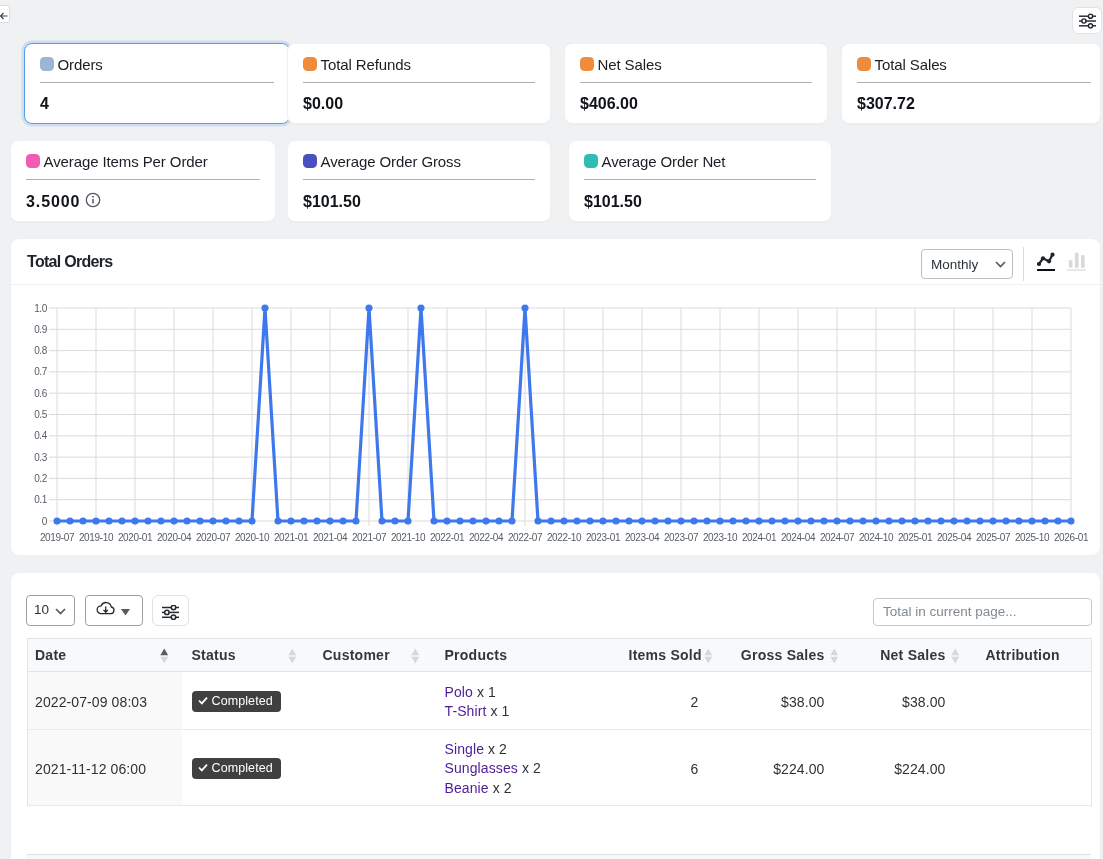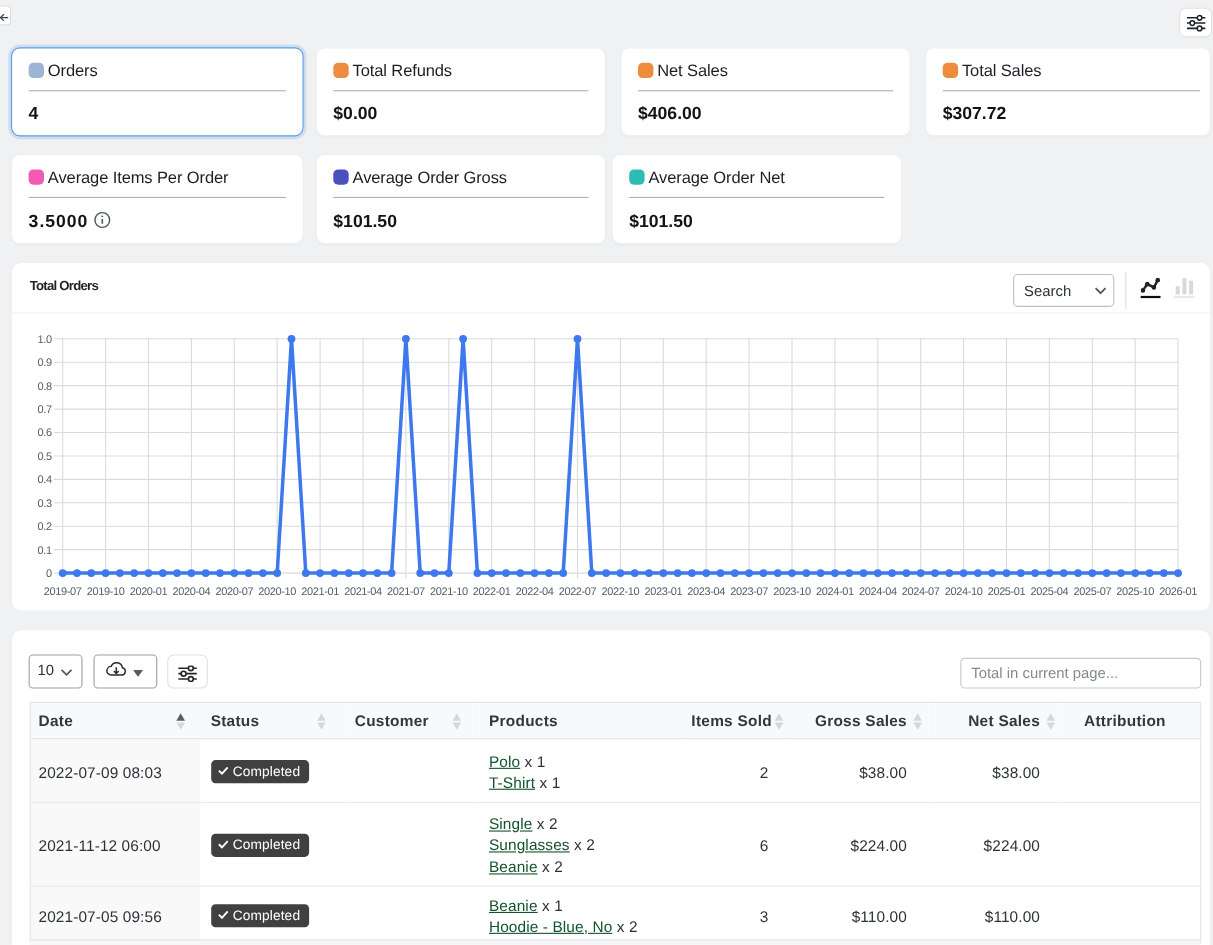--- a/index.html
+++ b/index.html
@@ -6,21 +6,21 @@
 body { background:#f0f1f3; font-family:"Liberation Sans",sans-serif; position:relative; color:#1e1e1e; }
 .abs { position:absolute; }
 .card { position:absolute; background:#fff; border:1px solid #edeff1; border-radius:8px; height:81px; box-shadow:0 1px 1px rgba(0,0,0,0.02); }
 .card .ic { position:absolute; left:15px; top:12.5px; width:14px; height:14px; border-radius:4.5px; }
 .card .tt { position:absolute; left:32.5px; top:13px; font-size:15px; line-height:15px; letter-spacing:-0.1px; color:#1b1e24; }
 .card .dv { position:absolute; left:15px; right:15px; top:38px; height:0; border-top:1px solid #aeb1b4; }
 .card .vl { position:absolute; left:15px; top:51.5px; font-size:16px; line-height:16px; font-weight:700; color:#101418; }
 .panel { position:absolute; background:#fff; border:1px solid #edeff1; border-radius:9px; left:10px; width:1091px; }
 .btn { position:absolute; background:#fff; border:1px solid #9aa0a6; border-radius:4px; }
 .badge { display:inline-block; background:#404040; color:#fff; border-radius:4px; font-size:12.5px; height:21px; line-height:21px; padding:0 8px 0 6px; }
-a.plink { color:#14532d; text-decoration:underline; }
+a.plink { color:#4c1d95; }
 
 table.rep { position:absolute; left:16px; top:65px; border-collapse:collapse; table-layout:fixed; width:1064px; font-size:14px; letter-spacing:0.1px; color:#2c3338; border:1px solid #e2e5e8; }
 table.rep th.first { padding-left:7px; } table.rep th { height:33px; background:#f8f9fa; font-weight:700; letter-spacing:0.25px; color:#32373c; border-bottom:1px solid #e2e5e8; white-space:nowrap; position:relative; }
 table.rep td, table.rep th { padding:0 10px; vertical-align:middle; }
 table.rep th.ar { padding-right:20px; }
 table.rep td.ar { padding-right:20px; }
 table.rep .al { text-align:left; } table.rep .ar { text-align:right; }
 table.rep tbody td { border-bottom:1px solid #e8eaeb; padding-top:3px; }
 table.rep td.datec { background:#f9f9f9; padding-left:7px; }
 table.rep td.prodc { line-height:19.4px; padding-top:4px; }
@@ -36,21 +36,21 @@
 <div class="abs" style="left:1072px;top:7px;width:30px;height:27px;background:#fff;border:1px solid #e0e2e5;border-radius:6px;"></div>
 <svg class="abs" style="left:1079px;top:13px" width="17" height="16" viewBox="0 0 17 16" fill="none" stroke="#1d2327" stroke-width="1.4">
 <line x1="0" y1="3.2" x2="17" y2="3.2"></line>
     <circle cx="11.5" cy="3.2" r="2.1" fill="#fff"></circle>
 <line x1="0" y1="8" x2="17" y2="8"></line>
     <circle cx="4.9" cy="8" r="2.1" fill="#fff"></circle>
 <line x1="0" y1="12.8" x2="17" y2="12.8"></line>
     <circle cx="11.5" cy="12.8" r="2.1" fill="#fff"></circle>
 </svg>
 
-<div class="card" style="left:10px;top:43px;width:266px;border:1.5px solid #5b9ce8;box-shadow:0 0 0 2.5px rgba(120,170,235,.28);">
+<div class="card" style="left:24px;top:43px;width:266px;border:1.5px solid #5b9ce8;box-shadow:0 0 0 2.5px rgba(120,170,235,.28);">
   <span class="ic" style="background:#9cb5d5"></span>
     <span class="tt">Orders</span>
     <span class="dv"></span>
     <span class="vl">4</span>
 </div>
 <div class="card" style="left:287px;top:43px;width:264px;">
   <span class="ic" style="background:#ef8b3c"></span>
     <span class="tt">Total Refunds</span>
     <span class="dv"></span>
     <span class="vl">$0.00</span>
@@ -77,32 +77,32 @@
       <line x1="8" y1="7" x2="8" y2="11.4" stroke="#50575e" stroke-width="1.5"></line>
       <circle cx="8" cy="4.7" r="0.9" fill="#50575e"></circle>
     </svg>
 </div>
 <div class="card" style="left:287px;top:140px;width:264px;height:82px;">
   <span class="ic" style="background:#4a51bf"></span>
     <span class="tt">Average Order Gross</span>
     <span class="dv"></span>
     <span class="vl" style="top:53px;">$101.50</span>
 </div>
-<div class="card" style="left:556px;top:140px;width:264px;height:82px;">
+<div class="card" style="left:568px;top:140px;width:264px;height:82px;">
   <span class="ic" style="background:#2ebdb2"></span>
     <span class="tt">Average Order Net</span>
     <span class="dv"></span>
     <span class="vl" style="top:53px;">$101.50</span>
 </div>
 
 <div class="panel" style="top:238px;height:318px;">
   <div class="abs" style="left:0;top:0;width:100%;height:46px;border-bottom:1px solid #eef0f1;">
-    <span class="abs" style="left:16px;top:14px;font-size:12px;font-weight:700;letter-spacing:-0.7px;color:#1d2327;">Total Orders</span>
+    <span class="abs" style="left:16px;top:14px;font-size:16px;font-weight:700;letter-spacing:-0.7px;color:#1d2327;">Total Orders</span>
     <span class="abs" style="left:910px;top:10px;width:92px;height:30px;border:1px solid #bbc0c4;border-radius:4px;background:#fff;"></span>
-    <span class="abs" style="left:920px;top:17.5px;font-size:13.5px;color:#2c3338;">Search</span>
+    <span class="abs" style="left:920px;top:17.5px;font-size:13.5px;color:#2c3338;">Monthly</span>
     <svg class="abs" style="left:984px;top:21.5px" width="11" height="7" viewBox="0 0 11 7">
         <path d="M1 1l4.5 4.5L10 1" fill="none" stroke="#50575e" stroke-width="1.6"></path>
       </svg>
     <span class="abs" style="left:1012px;top:8px;width:1px;height:34px;background:#dcdcde;"></span>
 
     <svg class="abs" style="left:1026px;top:13px" width="18" height="15" viewBox="0 0 18 15">
       <polyline points="2,12 6,6.3 12,9.3 15.5,2.7" fill="none" stroke="#1d2327" stroke-width="2.2"></polyline>
       <circle cx="2" cy="12" r="2.1" fill="#1d2327"></circle>
         <circle cx="6" cy="6.3" r="2.1" fill="#1d2327"></circle>
         <circle cx="12" cy="9.3" r="2.1" fill="#1d2327"></circle>
@@ -364,28 +364,16 @@
           <td class="al"><span class="badge"><svg width="10" height="9" viewBox="0 0 10 9" style="margin-right:4px">
                 <path d="M1 4.5L3.8 7.4 9 1.6" stroke="#fff" stroke-width="1.7" fill="none"></path>
               </svg>Completed</span></td>
           <td class="al"></td>
           <td class="al prodc"><a class="plink">Single</a> x 2<br><a class="plink">Sunglasses</a> x 2<br><a class="plink">Beanie</a> x 2</td>
           <td class="ar">6</td>
           <td class="ar">$224.00</td>
           <td class="ar">$224.00</td>
           <td></td>
         </tr>
-        <tr style="height:52px">
-          <td class="al datec">2021-07-05 09:56</td>
-          <td class="al"><span class="badge"><svg width="10" height="9" viewBox="0 0 10 9" style="margin-right:4px">
-                <path d="M1 4.5L3.8 7.4 9 1.6" stroke="#fff" stroke-width="1.7" fill="none"></path>
-              </svg>Completed</span></td>
-          <td class="al"></td>
-          <td class="al prodc"><a class="plink">Beanie</a> x 1<br><a class="plink">Hoodie - Blue, No</a> x 2</td>
-          <td class="ar">3</td>
-          <td class="ar">$110.00</td>
-          <td class="ar">$110.00</td>
-          <td></td>
-        </tr>
       </tbody>
     </table>
     <span class="abs" style="left:16px;top:281px;width:1064px;height:6px;background:#f6f7f7;border-top:1px solid #e0e3e5;"></span>
 </div>
 
 </body></html>

